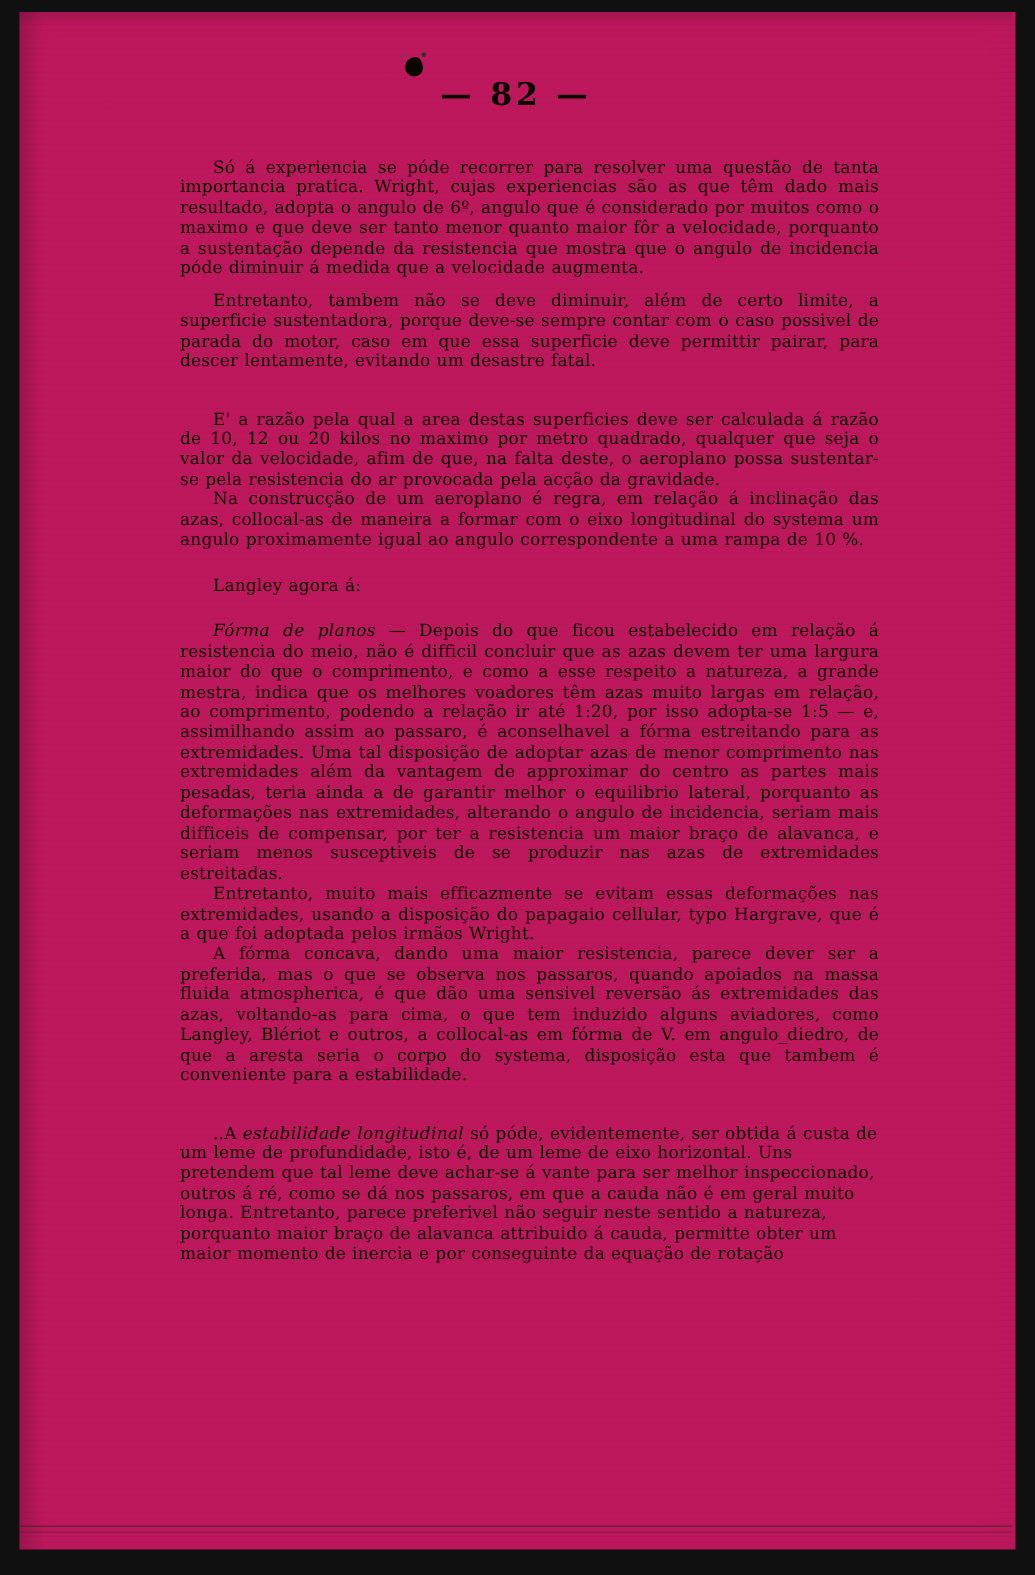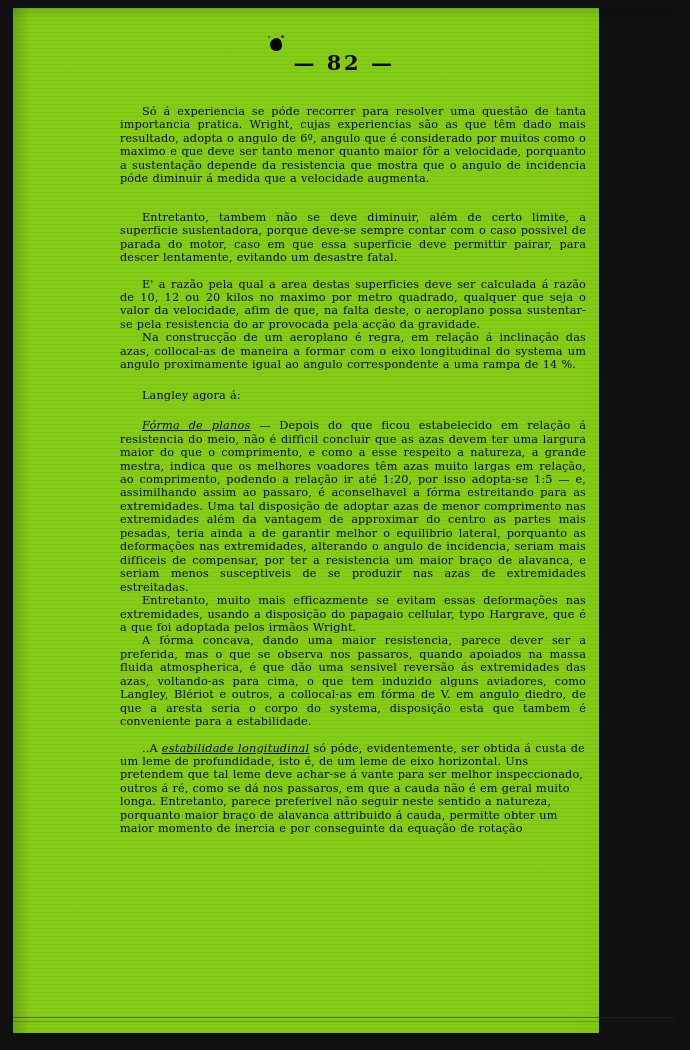--- a/index.html
+++ b/index.html
@@ -20,23 +20,23 @@
     height: 1050px;
     background: #111010;
     overflow: hidden;
   }
 
   
   #paper {
     position: absolute;
     left: 13px;
     top: 8px;
-    width: 586px;
+    width: 664px;
     height: 1025px;
-    background: #84cc16;
+    background: #be185d;
     box-shadow: inset 0 0 28px rgba(0,0,0,0.035);
   }
 
   
   #paper-grain {
     position: absolute;
     inset: 0;
     pointer-events: none;
     opacity: 0.5;
     background-image:
@@ -114,29 +114,28 @@
     font-size: 11.3px;
     line-height: 13.45px;
     text-align: justify;
     text-align-last: left;
     letter-spacing: 0.12px;
     word-spacing: 0.4px;
     margin: 0;
     text-indent: 22px;
     -webkit-font-smoothing: none;
   }
-  .para.gap-sm { margin-top: 25px; }
-  .para.gap-md { margin-top: 13px; }
+  .para.gap-sm { margin-top: 8px; }
+  .para.gap-md { margin-top: 25px; }
   .para.gap-lg { margin-top: 17px; }
   .para.last { text-align: left; }
 
   .it {
     font-style: italic;
     letter-spacing: 0.2px;
-    text-decoration: underline;
   }
 
   
   #ink-layer {
     position: absolute;
     inset: 0;
     filter: contrast(1.12) brightness(0.99);
   }
 
   
@@ -202,21 +201,21 @@
 
       <div id="text-column">
 
 
         <p class="para">Só á experiencia se póde recorrer para resolver uma questão de tanta importancia pratica. Wright, cujas experiencias são as que têm dado mais resultado, adopta o angulo de 6º, angulo que é considerado por muitos como o maximo e que deve ser tanto menor quanto maior fôr a velocidade, porquanto a sustentação depende da resistencia que mostra que o angulo de incidencia póde diminuir á medida que a velocidade augmenta.</p>
 
         <p class="para gap-sm">Entretanto, tambem não se deve diminuir, além de certo limite, a superficie sustentadora, porque deve-se sempre contar com o caso possivel de parada do motor, caso em que essa superficie deve permittir pairar, para descer lentamente, evitando um desastre fatal.</p>
 
         <p class="para gap-md">E' a razão pela qual a area destas superficies deve ser calculada á razão de 10, 12 ou 20 kilos no maximo por metro quadrado, qualquer que seja o valor da velocidade, afim de que, na falta deste, o aeroplano possa sustentar-se pela resistencia do ar provocada pela acção da gravidade.</p>
 
-        <p class="para">Na construcção de um aeroplano é regra, em relação á inclinação das azas, collocal-as de maneira a formar com o eixo longitudinal do systema um angulo proximamente igual ao angulo correspondente a uma rampa de 14 %.</p>
+        <p class="para">Na construcção de um aeroplano é regra, em relação á inclinação das azas, collocal-as de maneira a formar com o eixo longitudinal do systema um angulo proximamente igual ao angulo correspondente a uma rampa de 10 %.</p>
 
         <p class="para gap-lg last">Langley agora á:</p>
 
         <p class="para gap-lg"><span class="it">Fórma de planos</span><span> — Depois do que ficou estabelecido em relação á resistencia do meio, não é difficil concluir que as azas devem ter uma largura maior do que o comprimento, e como a esse respeito a natureza, a grande mestra, indica que os melhores voadores têm azas muito largas em relação, ao comprimento, podendo a relação ir até 1:20, por isso adopta-se 1:5 — e, assimilhando assim ao passaro, é aconselhavel a fórma estreitando para as extremidades. Uma tal disposição de adoptar azas de menor comprimento nas extremidades além da vantagem de approximar do centro as partes mais pesadas, teria ainda a de garantir melhor o equilibrio lateral, porquanto as deformações nas extremidades, alterando o angulo de incidencia, seriam mais difficeis de compensar, por ter a resistencia um maior braço de alavanca, e seriam menos susceptiveis de se produzir nas azas de extremidades estreitadas.</span></p>
 
         <p class="para">Entretanto, muito mais efficazmente se evitam essas deformações nas extremidades, usando a disposição do papagaio cellular, typo Hargrave, que é a que foi adoptada pelos irmãos Wright.</p>
 
         <p class="para">A fórma concava, dando uma maior resistencia, parece dever ser a preferida, mas o que se observa nos passaros, quando apoiados na massa fluida atmospherica, é que dão uma sensivel reversão ás extremidades das azas, voltando-as para cima, o que tem induzido alguns aviadores, como Langley, Blériot e outros, a collocal-as em fórma de V. em angulo_diedro, de que a aresta seria o corpo do systema, disposição esta que tambem é conveniente para a estabilidade.</p>
 
 

